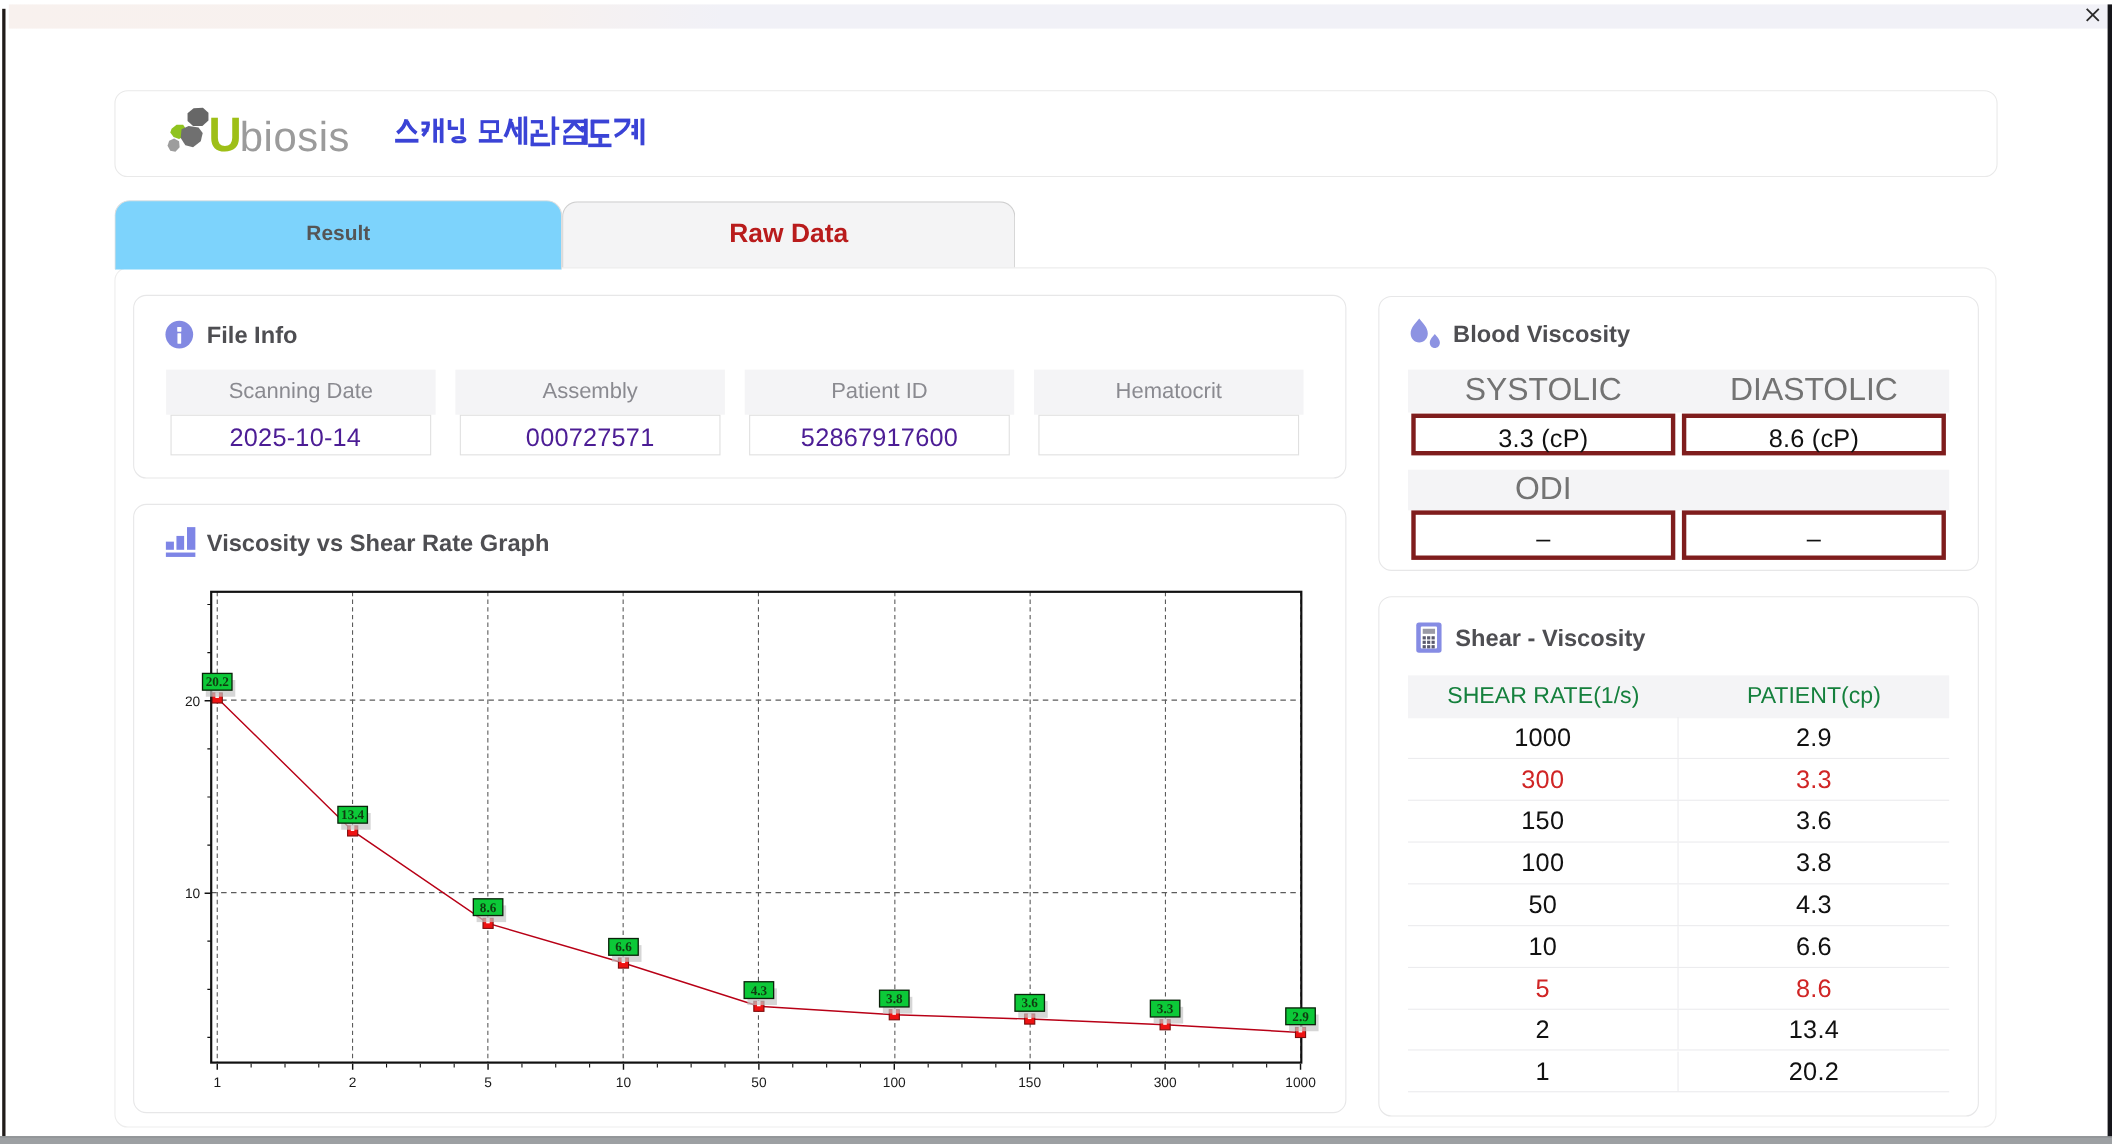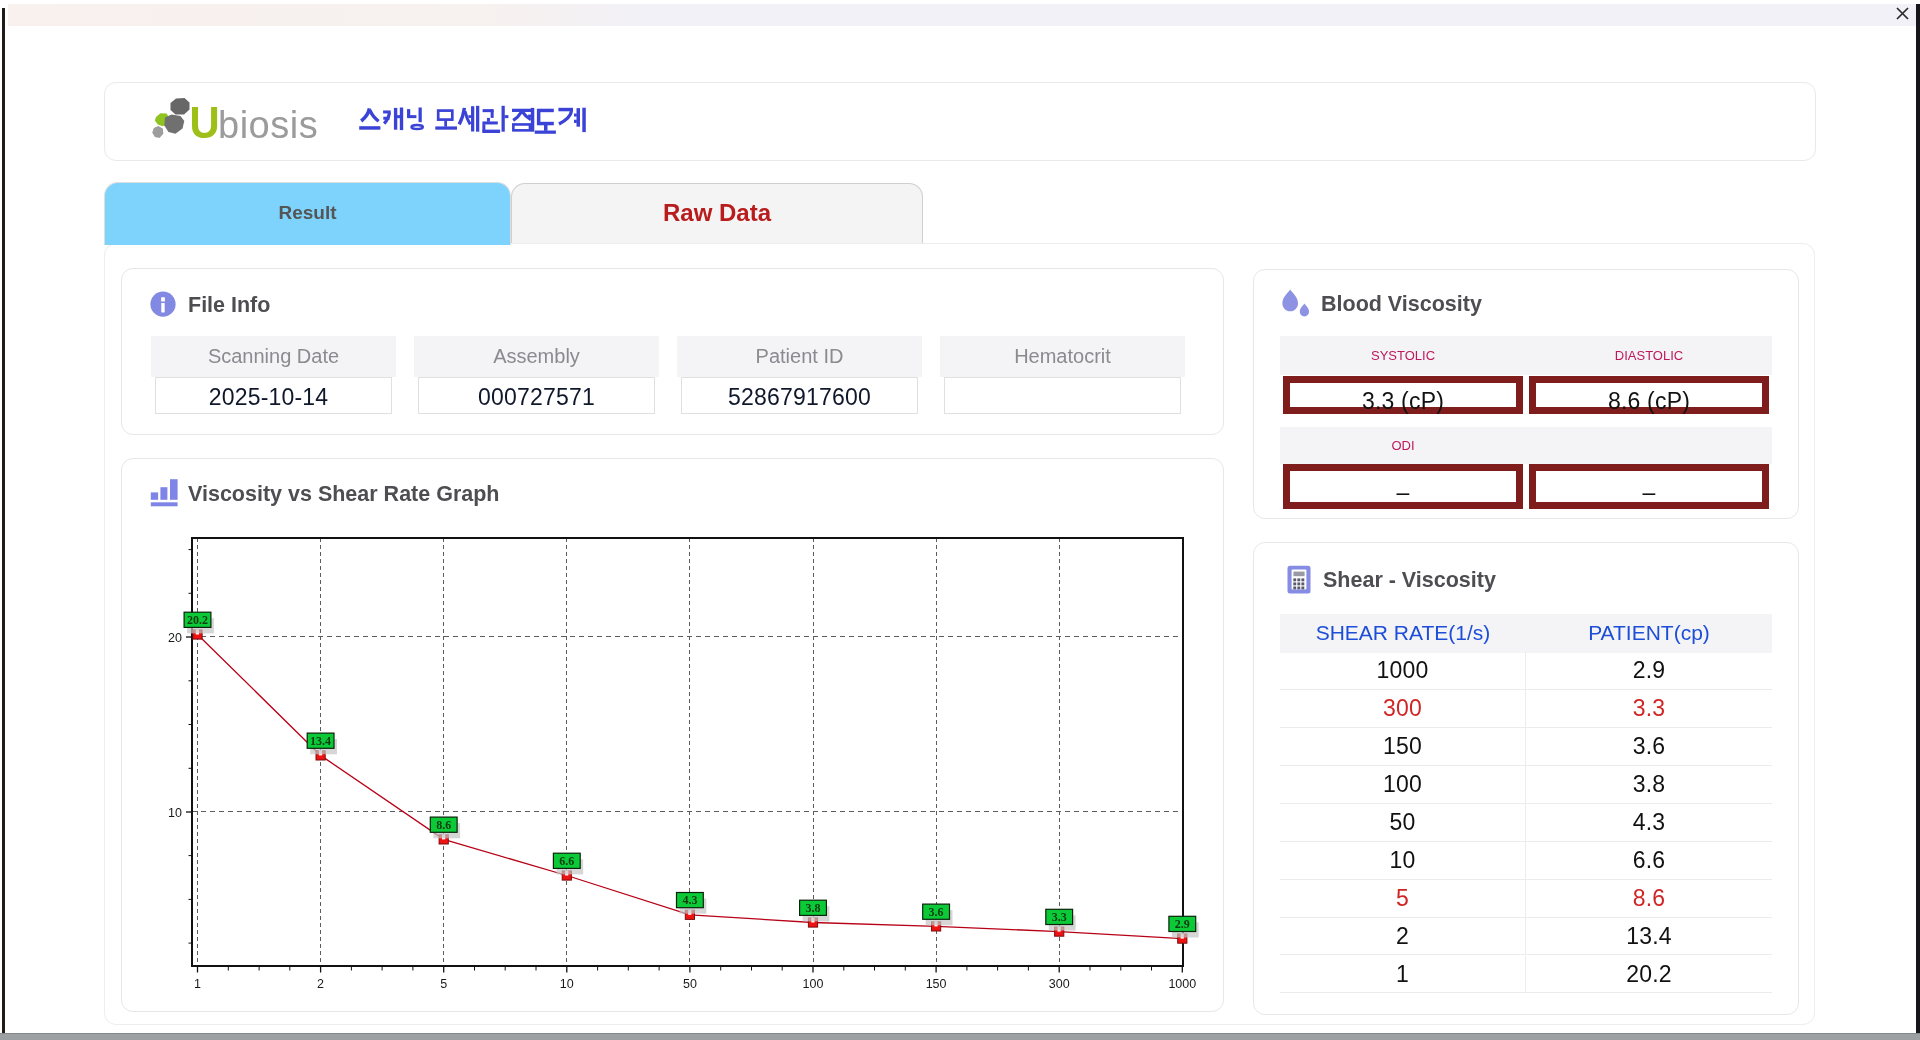--- a/index.html
+++ b/index.html
@@ -16,28 +16,28 @@
 #tabres { left:104px; top:182px; width:407px; height:63px; background:#7dd3fc; border:1px solid #dedede; border-bottom:none; border-radius:14px 14px 0 0; color:#555; font-size:19px; font-weight:bold; text-align:center; line-height:60px; }
 
 .card { background:#fff; border:1px solid #e7e7e8; border-radius:12px; }
 #ficard { left:121px; top:268px; width:1103px; height:167px; }
 #gcard  { left:121px; top:458px; width:1103px; height:554px; }
 #bvcard { left:1253px; top:269px; width:546px; height:250px; }
 #shcard { left:1253px; top:542px; width:546px; height:473px; }
 .ctitle { position:absolute; font-size:21.5px; font-weight:bold; color:#4e4e52; }
 
 .fih { position:absolute; top:335.5px; width:245px; height:41.5px; background:#f4f4f6; color:#8a8a90; font-size:20px; text-align:center; line-height:41.5px; }
-.fiv { position:absolute; top:377px; width:237px; height:36.5px; background:#fff; border:1px solid #e0e0e0; color:#0f172a; font-size:23px; text-align:center; line-height:39px; letter-spacing:0.2px; }
+.fiv { position:absolute; top:377px; width:237px; height:36.5px; background:#fff; border:1px solid #e0e0e0; color:#4c1d95; font-size:23px; text-align:center; line-height:39px; letter-spacing:0.2px; }
 
 .bvh { position:absolute; left:1280px; width:492px; background:#f4f4f6; display:flex; }
-.bvh div { width:246px; text-align:center; color:#be185d; font-size:13px; }
-.bvv { position:absolute; color:#111; font-size:23px; text-align:center; background:#fff; border:7px solid #7f1d1d; letter-spacing:0.2px; }
+.bvh div { width:246px; text-align:center; color:#737373; font-size:29px; }
+.bvv { position:absolute; color:#111; font-size:23px; text-align:center; background:#fff; border:4px solid #7f1d1d; letter-spacing:0.2px; }
 
 #shhead { position:absolute; left:1280px; top:614px; width:492px; height:38.5px; background:#f4f4f6; display:flex; line-height:38.5px; }
-#shhead div { width:246px; text-align:center; color:#1d4ed8; font-size:21px; }
+#shhead div { width:246px; text-align:center; color:#15803d; font-size:21px; }
 .srow { position:absolute; left:1280px; width:492px; height:37.9px; display:flex; line-height:37.9px; border-bottom:1px solid #ececee; }
 .srow div { width:246px; text-align:center; color:#111; font-size:23px; letter-spacing:0.2px; }
 .srow.red div { color:#d02525; }
 .sc1 { border-right:1px solid #ececee; }
 </style></head>
 <body>
 <div class="abs" id="titlebar"></div>
 <div class="abs" id="lborder"></div>
 <div class="abs" id="rborder"></div>
 <div class="abs" id="bbar"></div>

